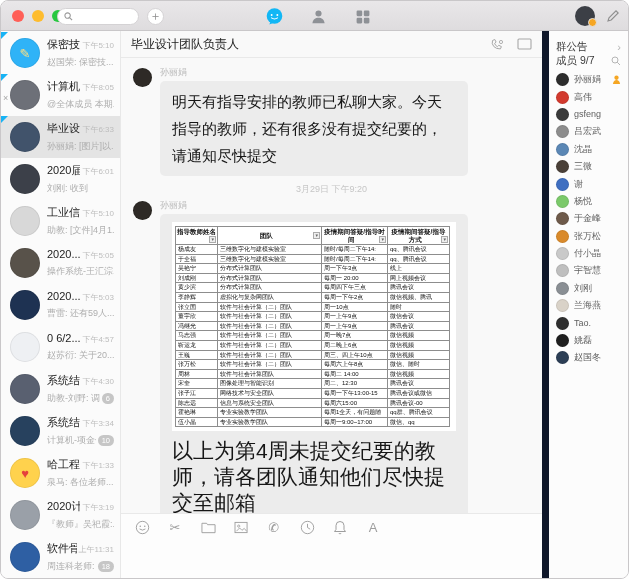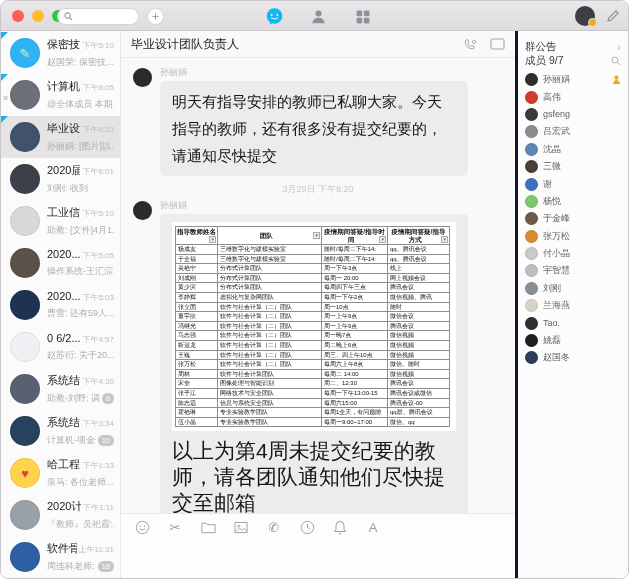--- a/index.html
+++ b/index.html
@@ -77,21 +77,21 @@
   .caption a { color:#2a6fd1; text-decoration:underline; cursor:pointer; }
 
   .inputpanel { border-top:1px solid #e9e9e9; background:#fdfdfd; height:66px;
                 padding:5px 13px; flex-shrink:0; }
   .toolbar { display:flex; gap:17px; align-items:center; color:#9e9e9e; }
   .ticon { width:16px; height:16px; display:flex; align-items:center; justify-content:center;
            font-size:13px; color:#9e9e9e; }
   .inputarea { height:36px; }
 
   
-  .panel { width:113px; border-left:3px solid #0f172a; background:#fcfcfc; padding:9px 7px;
+  .panel { width:86px; border-left:7px solid #0f172a; background:#fcfcfc; padding:9px 7px;
            overflow:hidden; }
   .ptitle { display:flex; justify-content:space-between; align-items:center; font-size:10.5px;
             color:#3a3a3a; }
   .chev { color:#b5b5b5; font-size:11px; line-height:10px; }
   .ann { font-size:9px; color:#a8a8a8; line-height:12.5px; margin:5px 0 9px; word-break:break-all; }
   .annicon { display:inline-block; vertical-align:-1px; margin-right:2px; }
   .mlabel { display:flex; justify-content:space-between; align-items:center; font-size:10.5px;
             color:#3a3a3a; margin-bottom:3px; }
   .member { display:flex; align-items:center; gap:5px; height:17.4px; }
   .pmava { width:13px; height:13px; border-radius:50%; flex-shrink:0;
@@ -339,21 +339,21 @@
             </span>
           </div>
 
           <div class="sitem">
             <span class="savatar" style="background: rgb(154, 160, 168);">
               <span></span>
             </span>
             <span class="smain">
               <span class="srow1">
                 <span class="sname">2020计...</span>
-                <span class="stime">下午1:11</span>
+                <span class="stime">下午3:19</span>
               </span>
               <span class="srow2">
                 <span class="ssub">『教师』吴祀霞:...</span>
 
               </span>
             </span>
           </div>
 
           <div class="sitem">
             <span class="savatar" style="background: rgb(46, 95, 163);">

